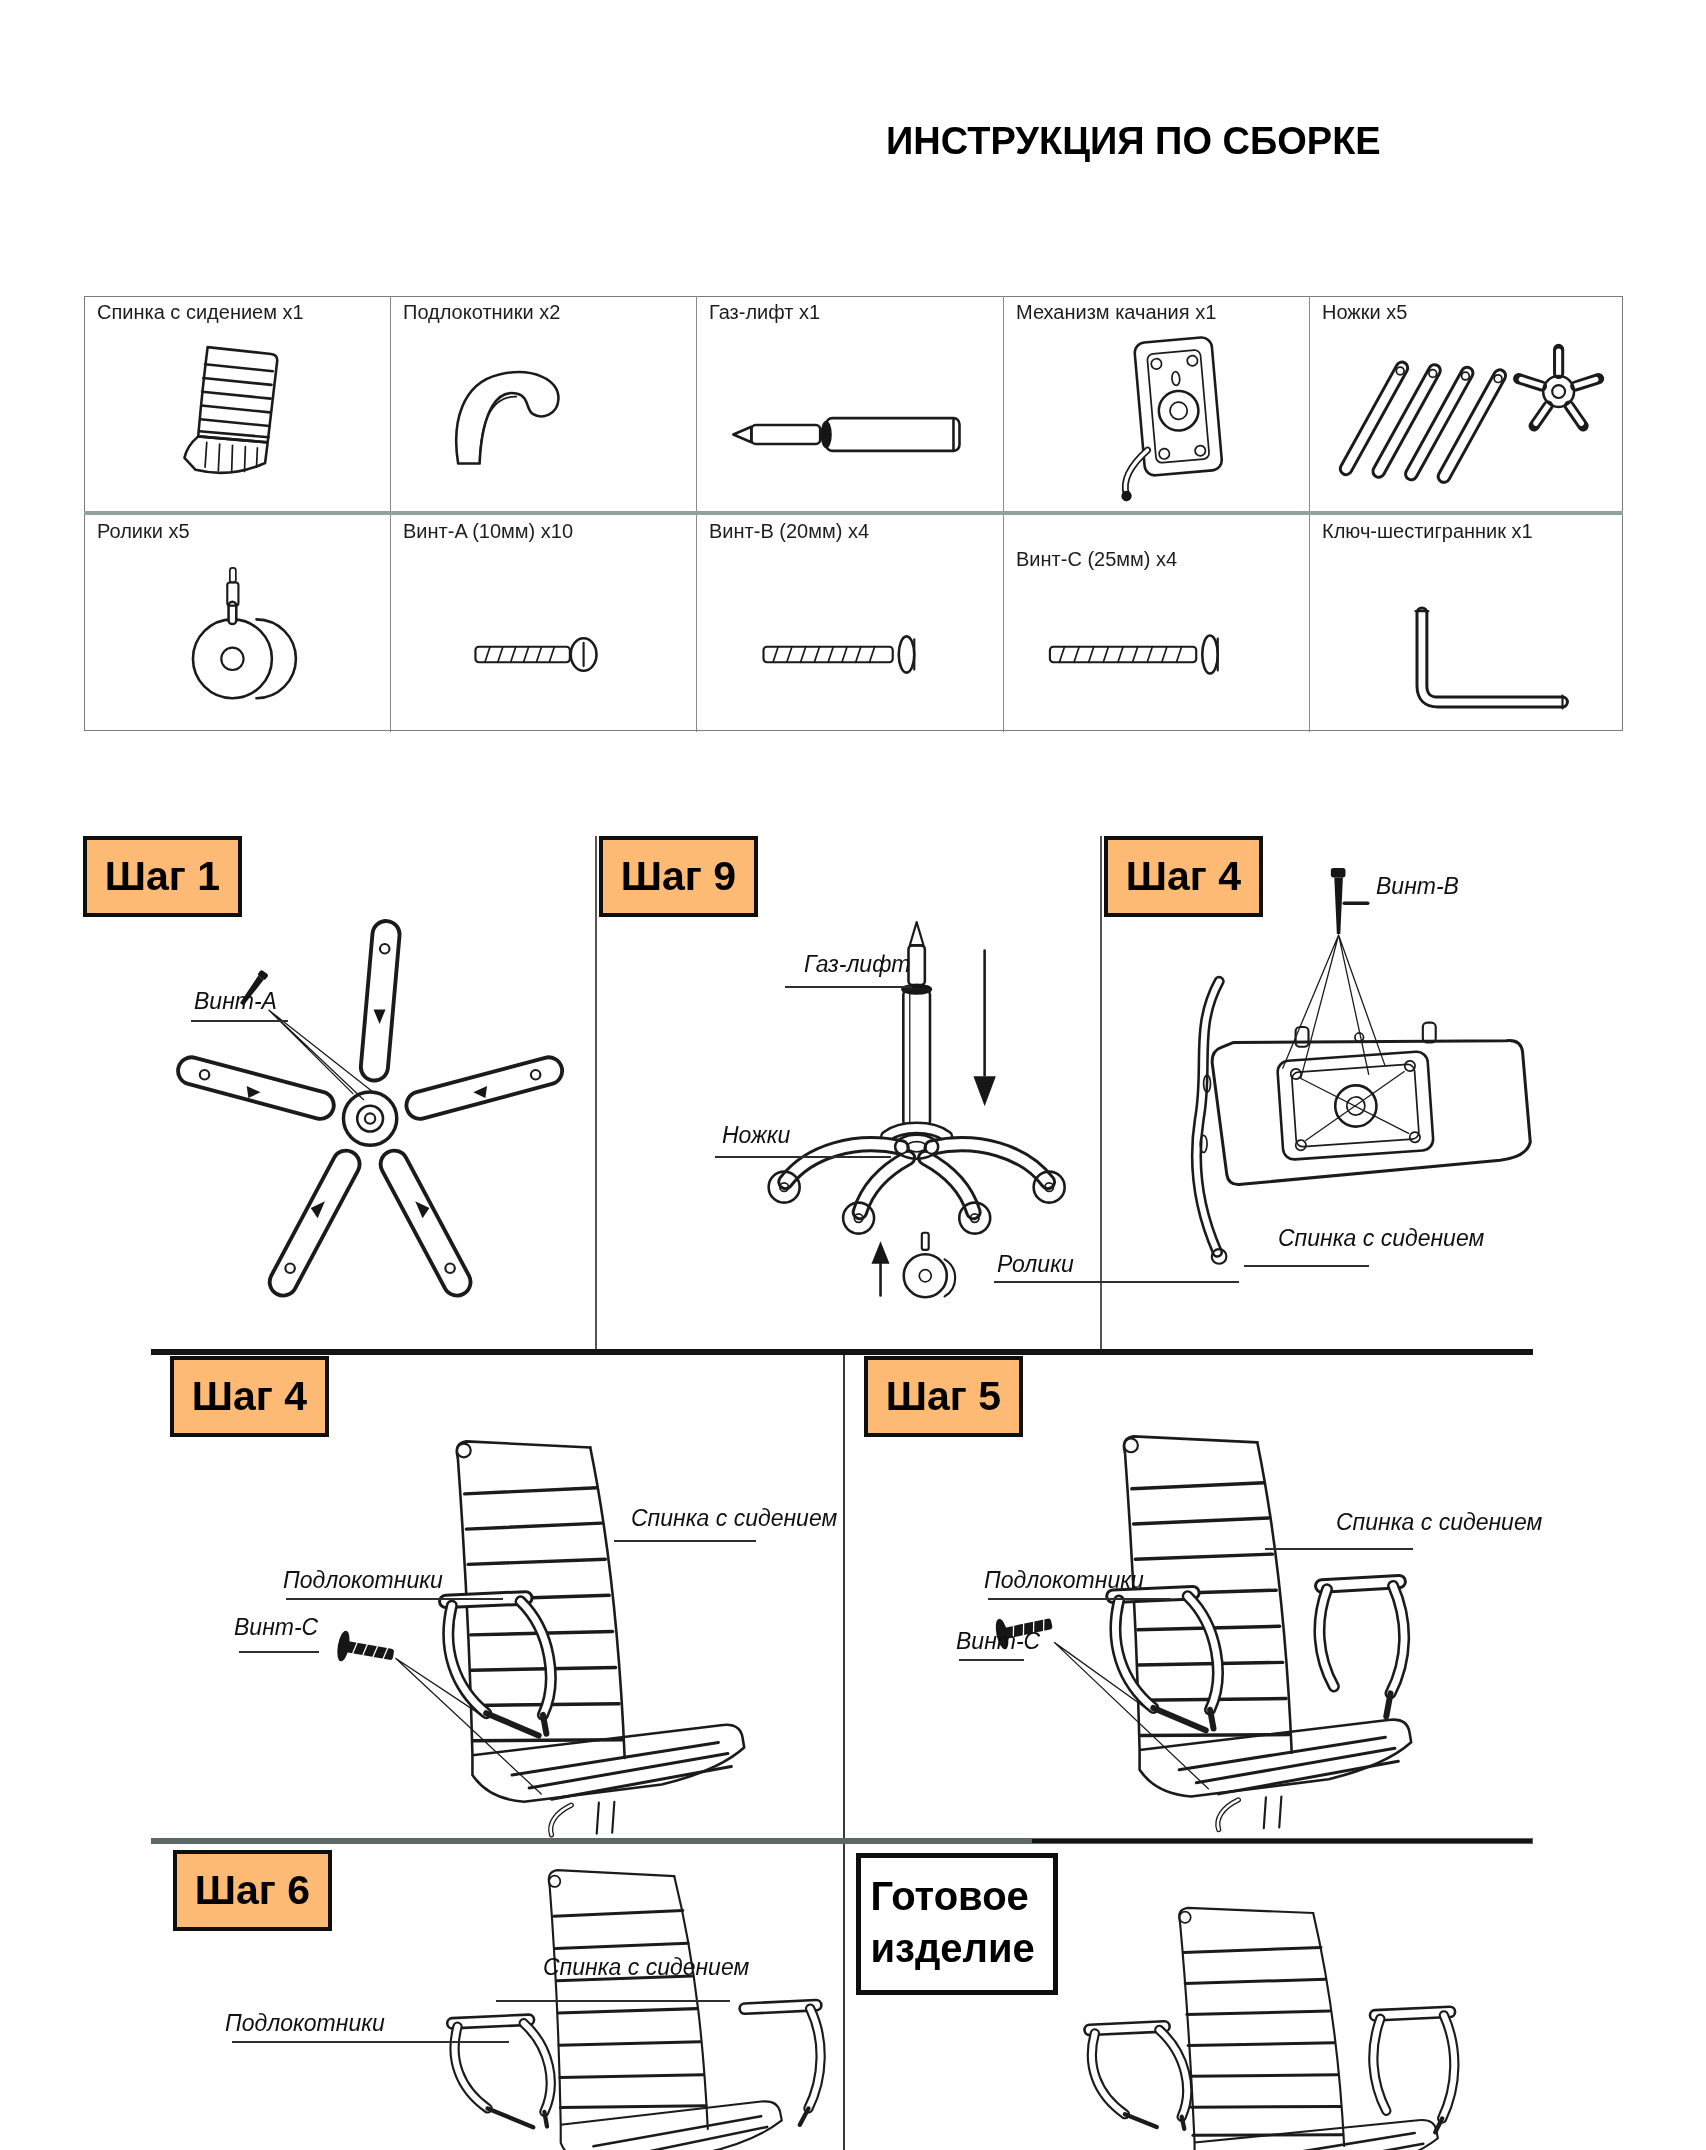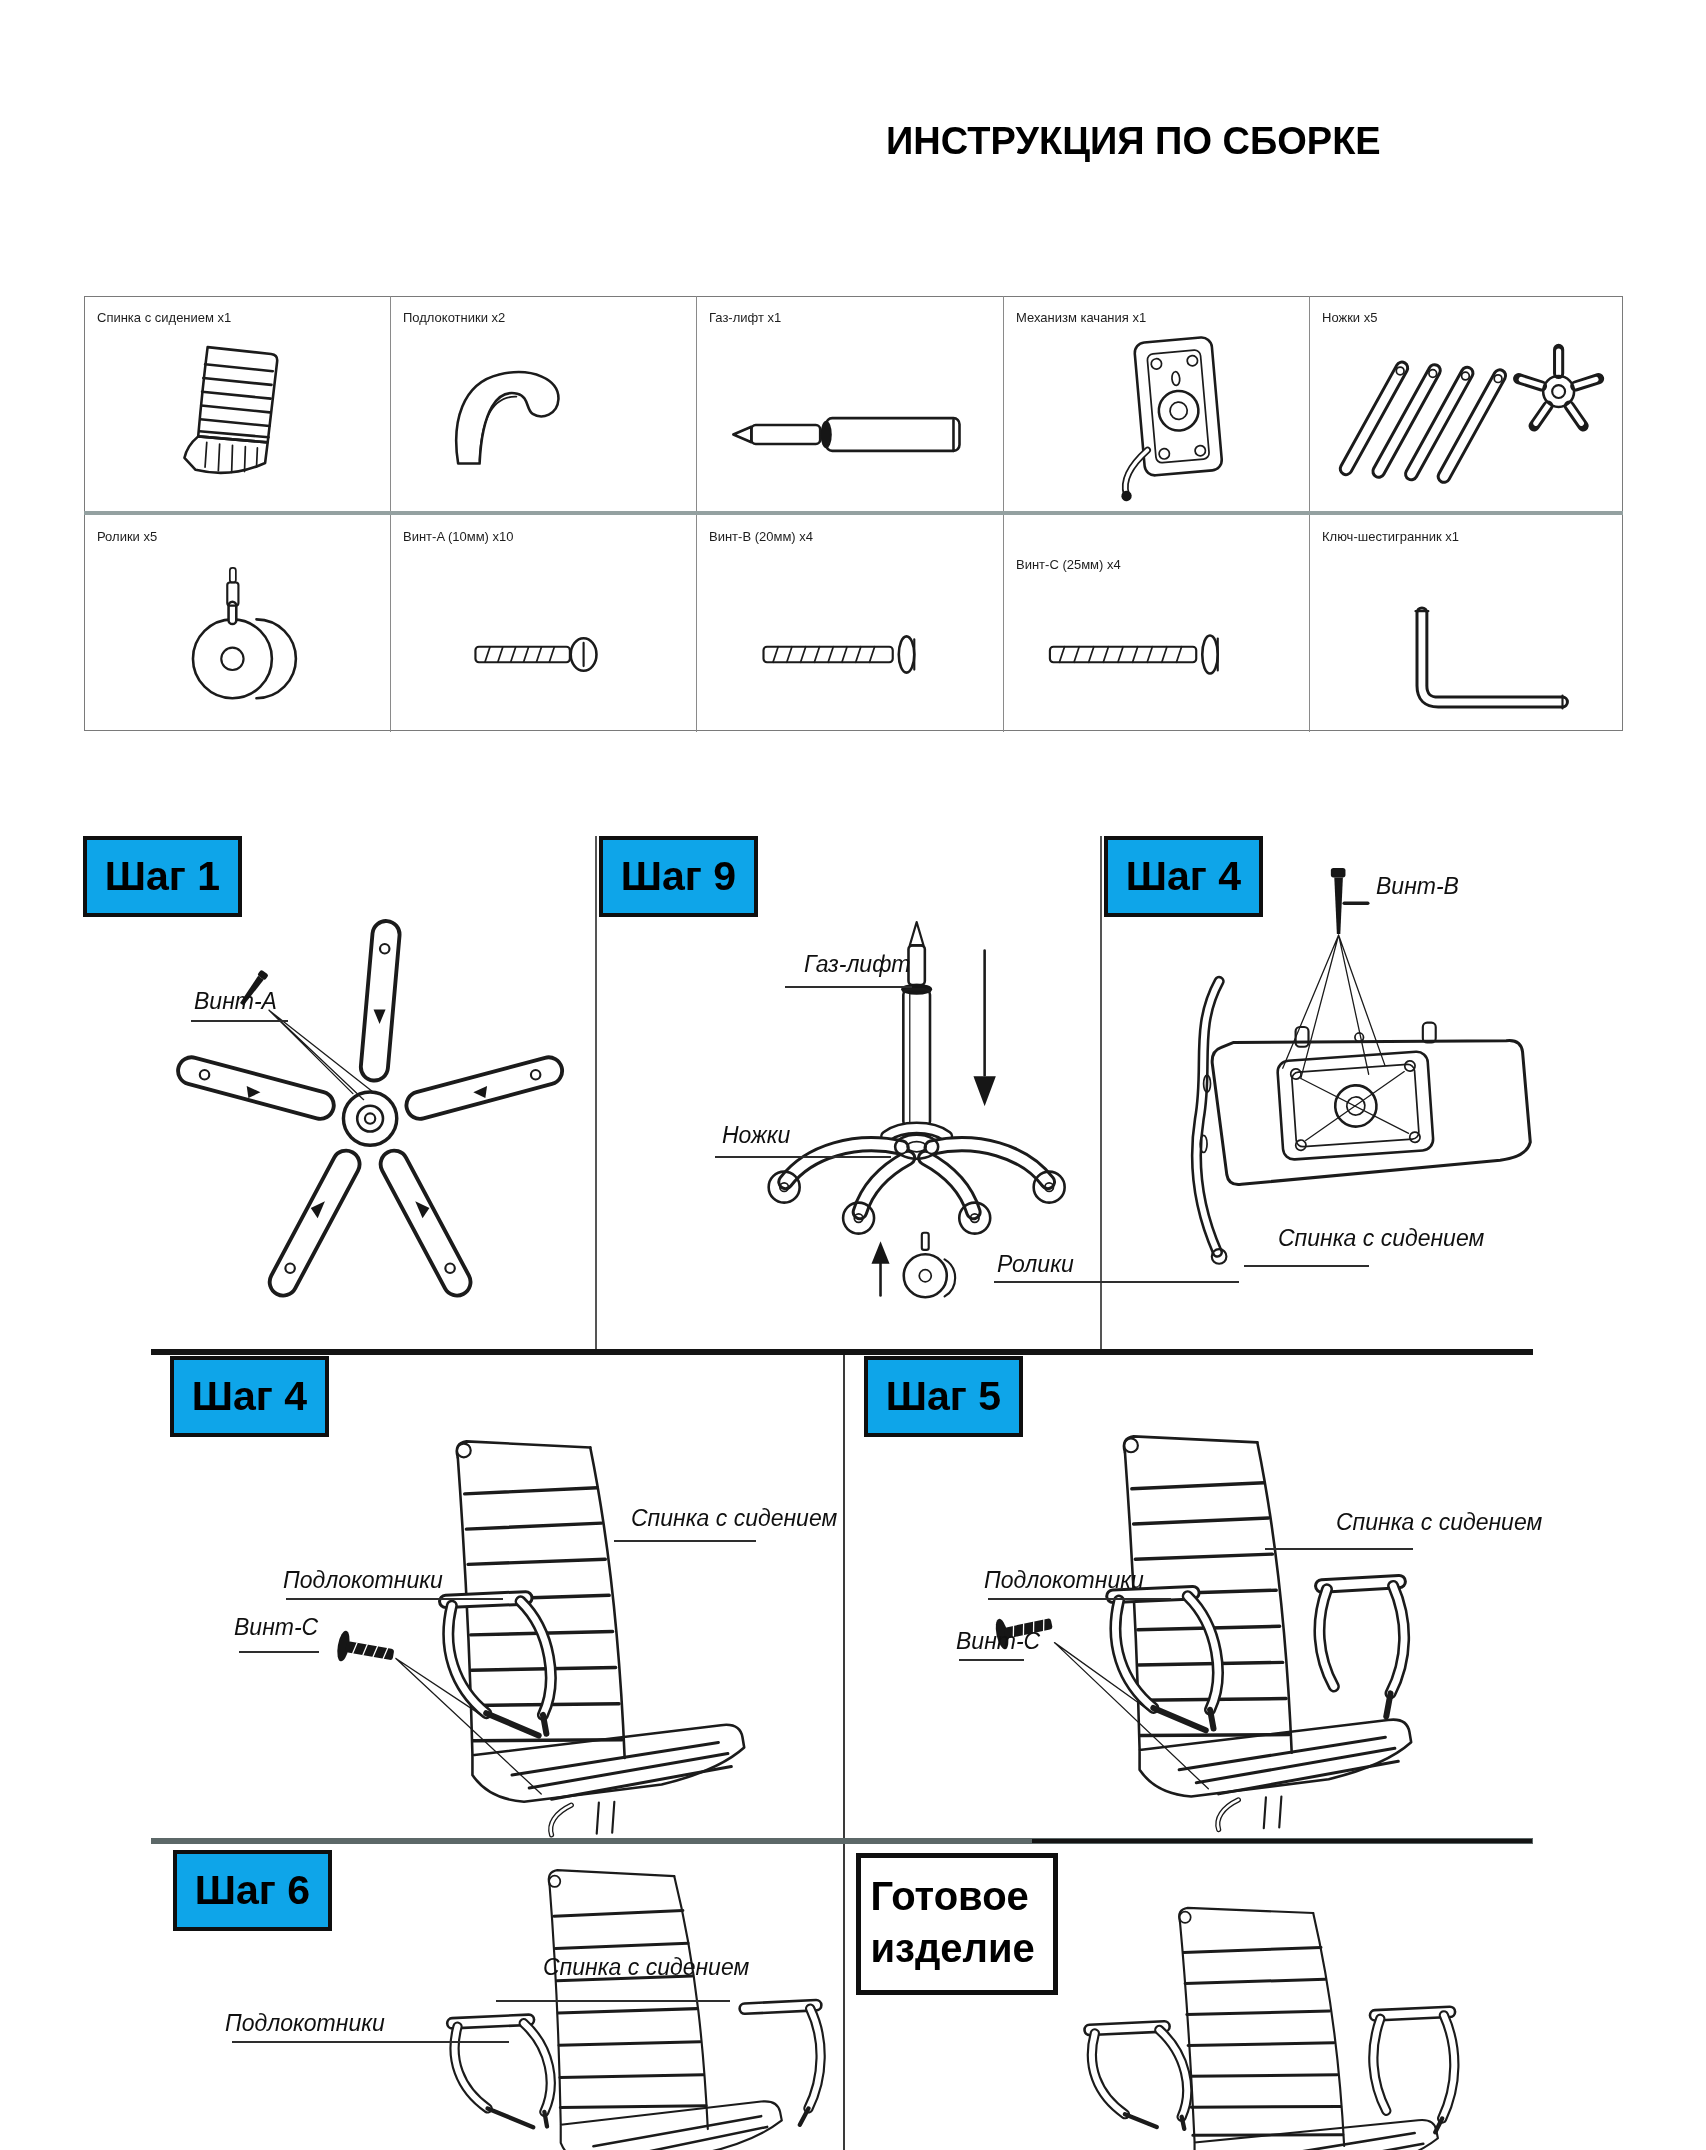--- a/index.html
+++ b/index.html
@@ -1,28 +1,28 @@
 <!DOCTYPE html>
 <html style="font-size:6.9px"><head>
 <meta charset="utf-8">
 <style>
   html,body{margin:0;padding:0;background:#fff;}
   #page{position:relative;width:1707px;height:2413px;background:#fff;overflow:hidden;
         font-family:"Liberation Sans","DejaVu Sans",sans-serif;color:#111;}
   .title-left{position:absolute;left:84px;top:124px;font-size:33px;color:#0d0d0d;white-space:nowrap;}
   .title-right{position:absolute;left:886px;top:120px;font-size:38px;font-weight:bold;color:#000;white-space:nowrap;}
-  .plabel{position:absolute;font-size:13px;color:#1d1d1d;white-space:nowrap;margin-top:9px;}
+  .plabel{position:absolute;font-size:20px;color:#1d1d1d;white-space:nowrap;}
   .callout{position:absolute;font-size:23px;color:#101010;white-space:nowrap;font-style:italic;}
   .leader{position:absolute;height:1.7px;background:#2e2e2e;}
   .vline{position:absolute;background:#555;}
   .hline{position:absolute;background:#141414;}
   .table-frame{position:absolute;left:84px;top:296px;width:1537px;height:433px;border:1.3px solid #7a7a7a;}
   .col-line{position:absolute;top:296px;height:436px;width:1.3px;background:#8a8a8a;}
   .row-div{position:absolute;left:84px;top:511px;width:1539px;height:4.3px;background:#94a1a1;}
-  .step-box{position:absolute;width:151px;height:73px;border:4.3px solid #0f0f0f;background:#0ea5e9;
+  .step-box{position:absolute;width:151px;height:73px;border:4.3px solid #0f0f0f;background:#fdba74;
             display:flex;align-items:center;justify-content:center;
             font-size:41px;font-weight:bold;color:#000;white-space:nowrap;}
   .final-box{position:absolute;left:856px;top:1853px;width:202px;height:142px;border:5.2px solid #0f0f0f;background:#fff;
              font-size:40px;font-weight:bold;color:#000;line-height:1.3;padding:12px 0 0 9.5px;box-sizing:border-box;}
   .ln{stroke:#1b1b1b;fill:none;stroke-linecap:round;stroke-linejoin:round;}
   .wh{stroke:#fff;fill:none;stroke-linecap:round;stroke-linejoin:round;}
   .fl{fill:#161616;stroke:none;}
   svg{position:absolute;overflow:visible;}
 </style>
 </head>

